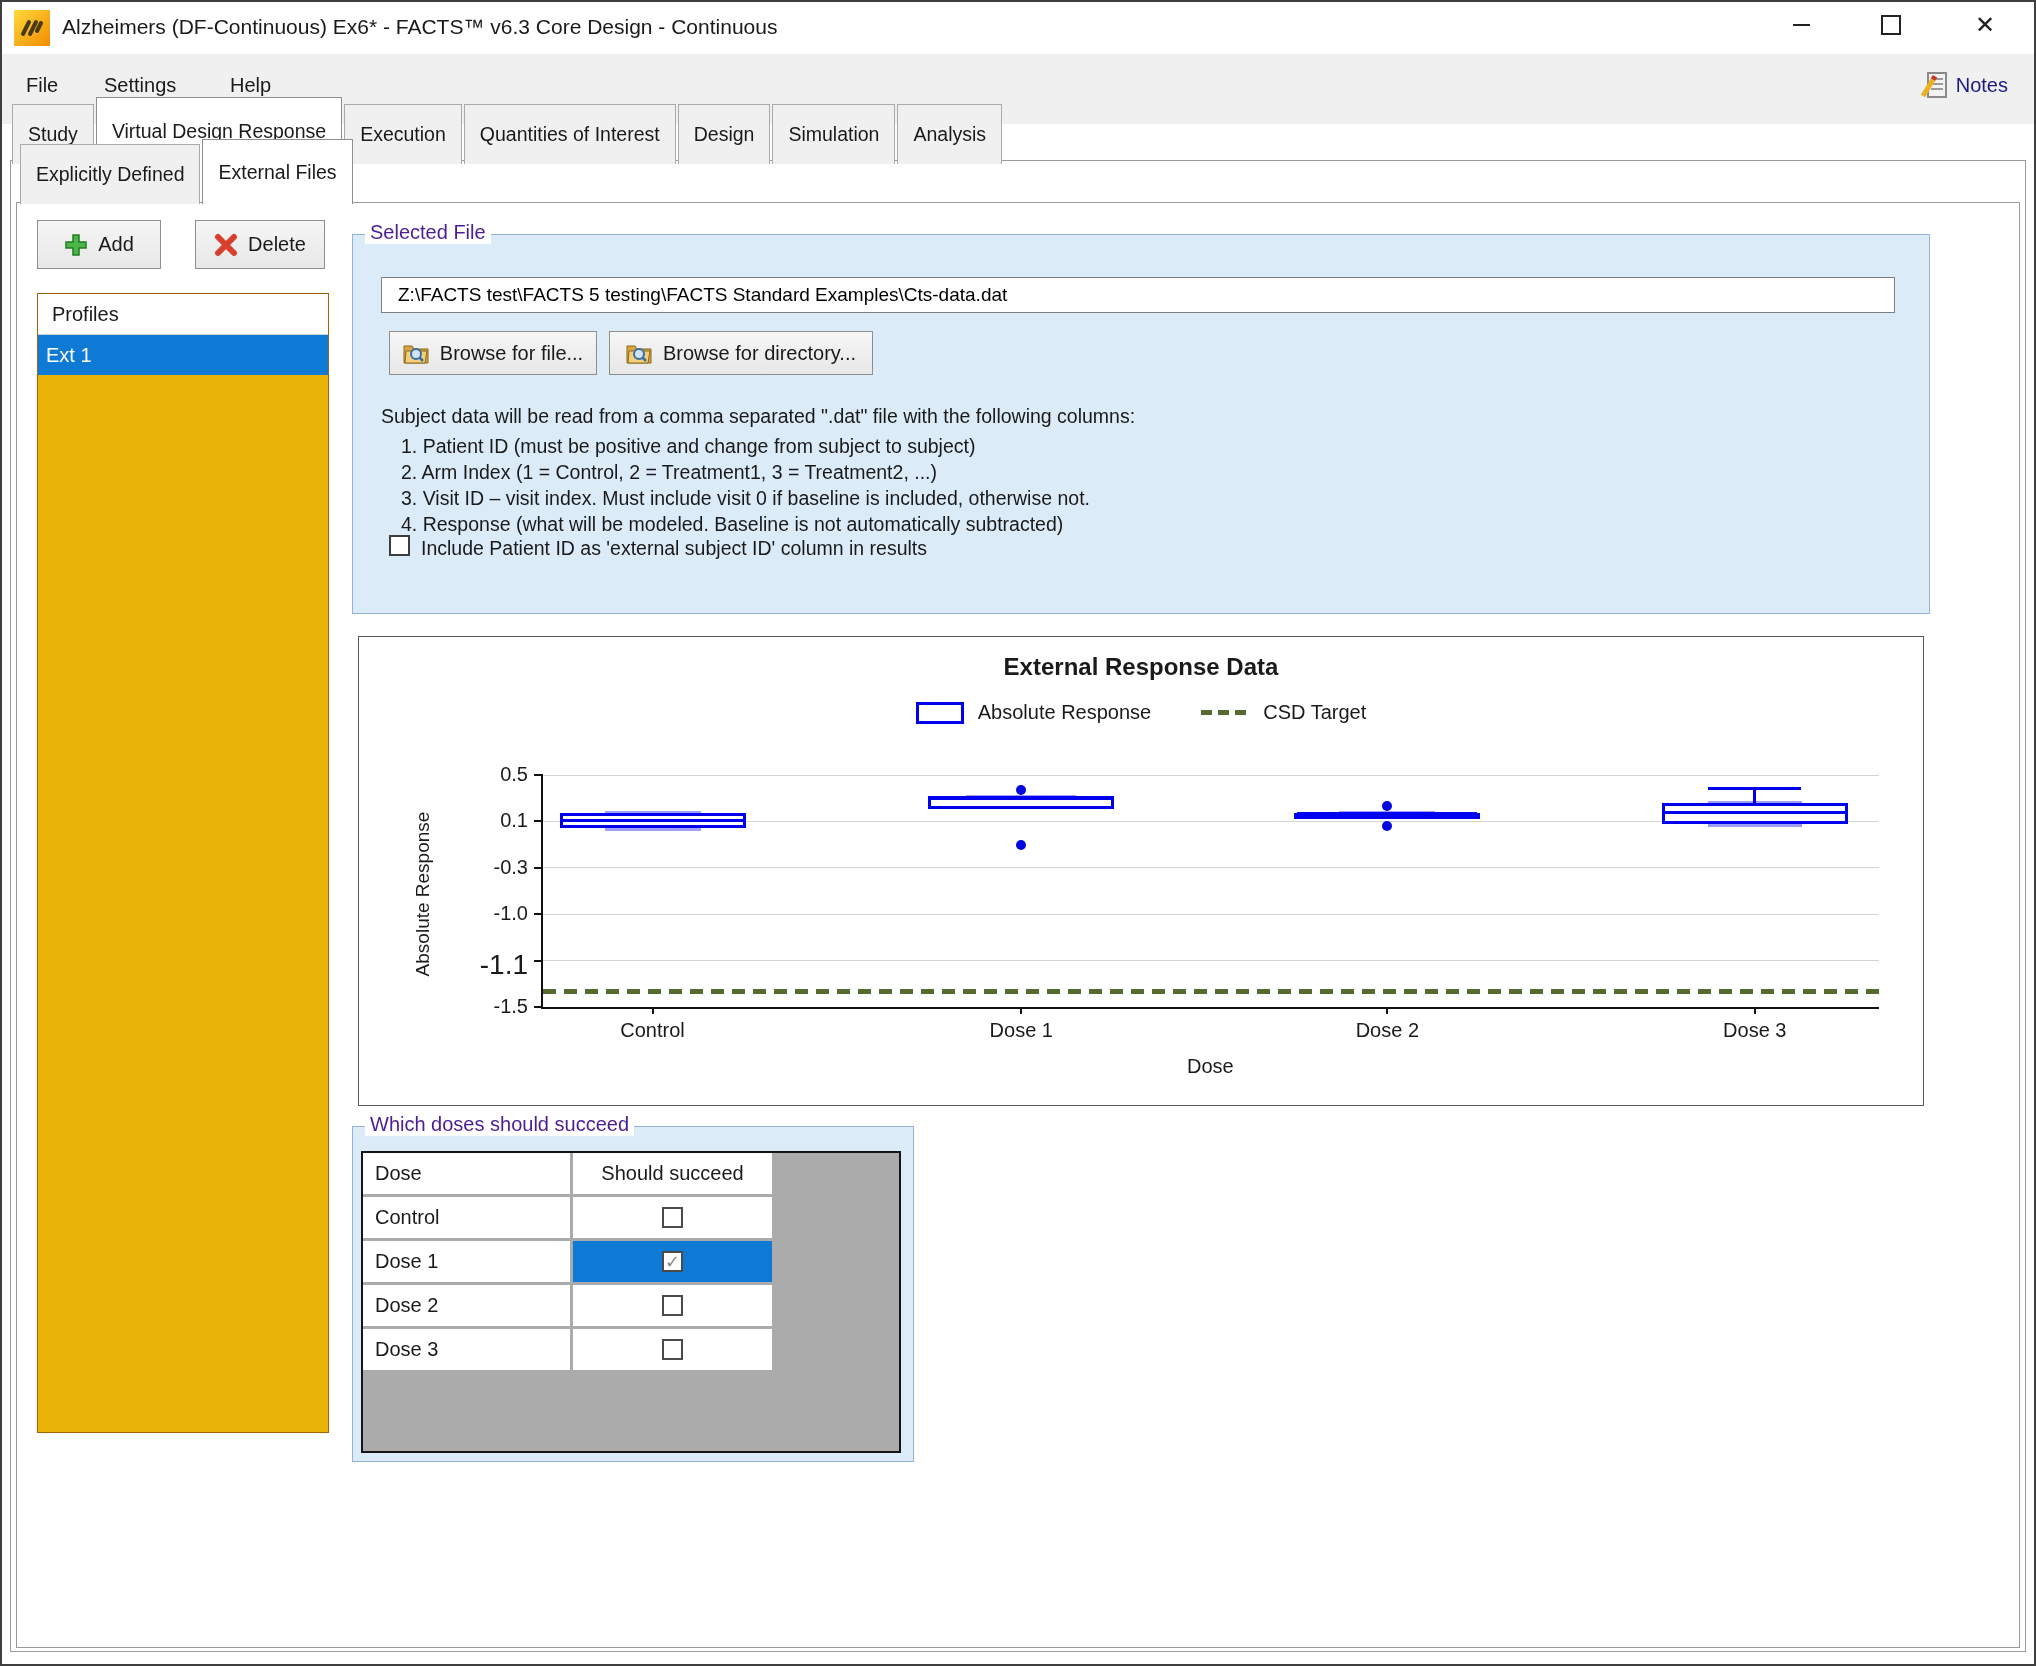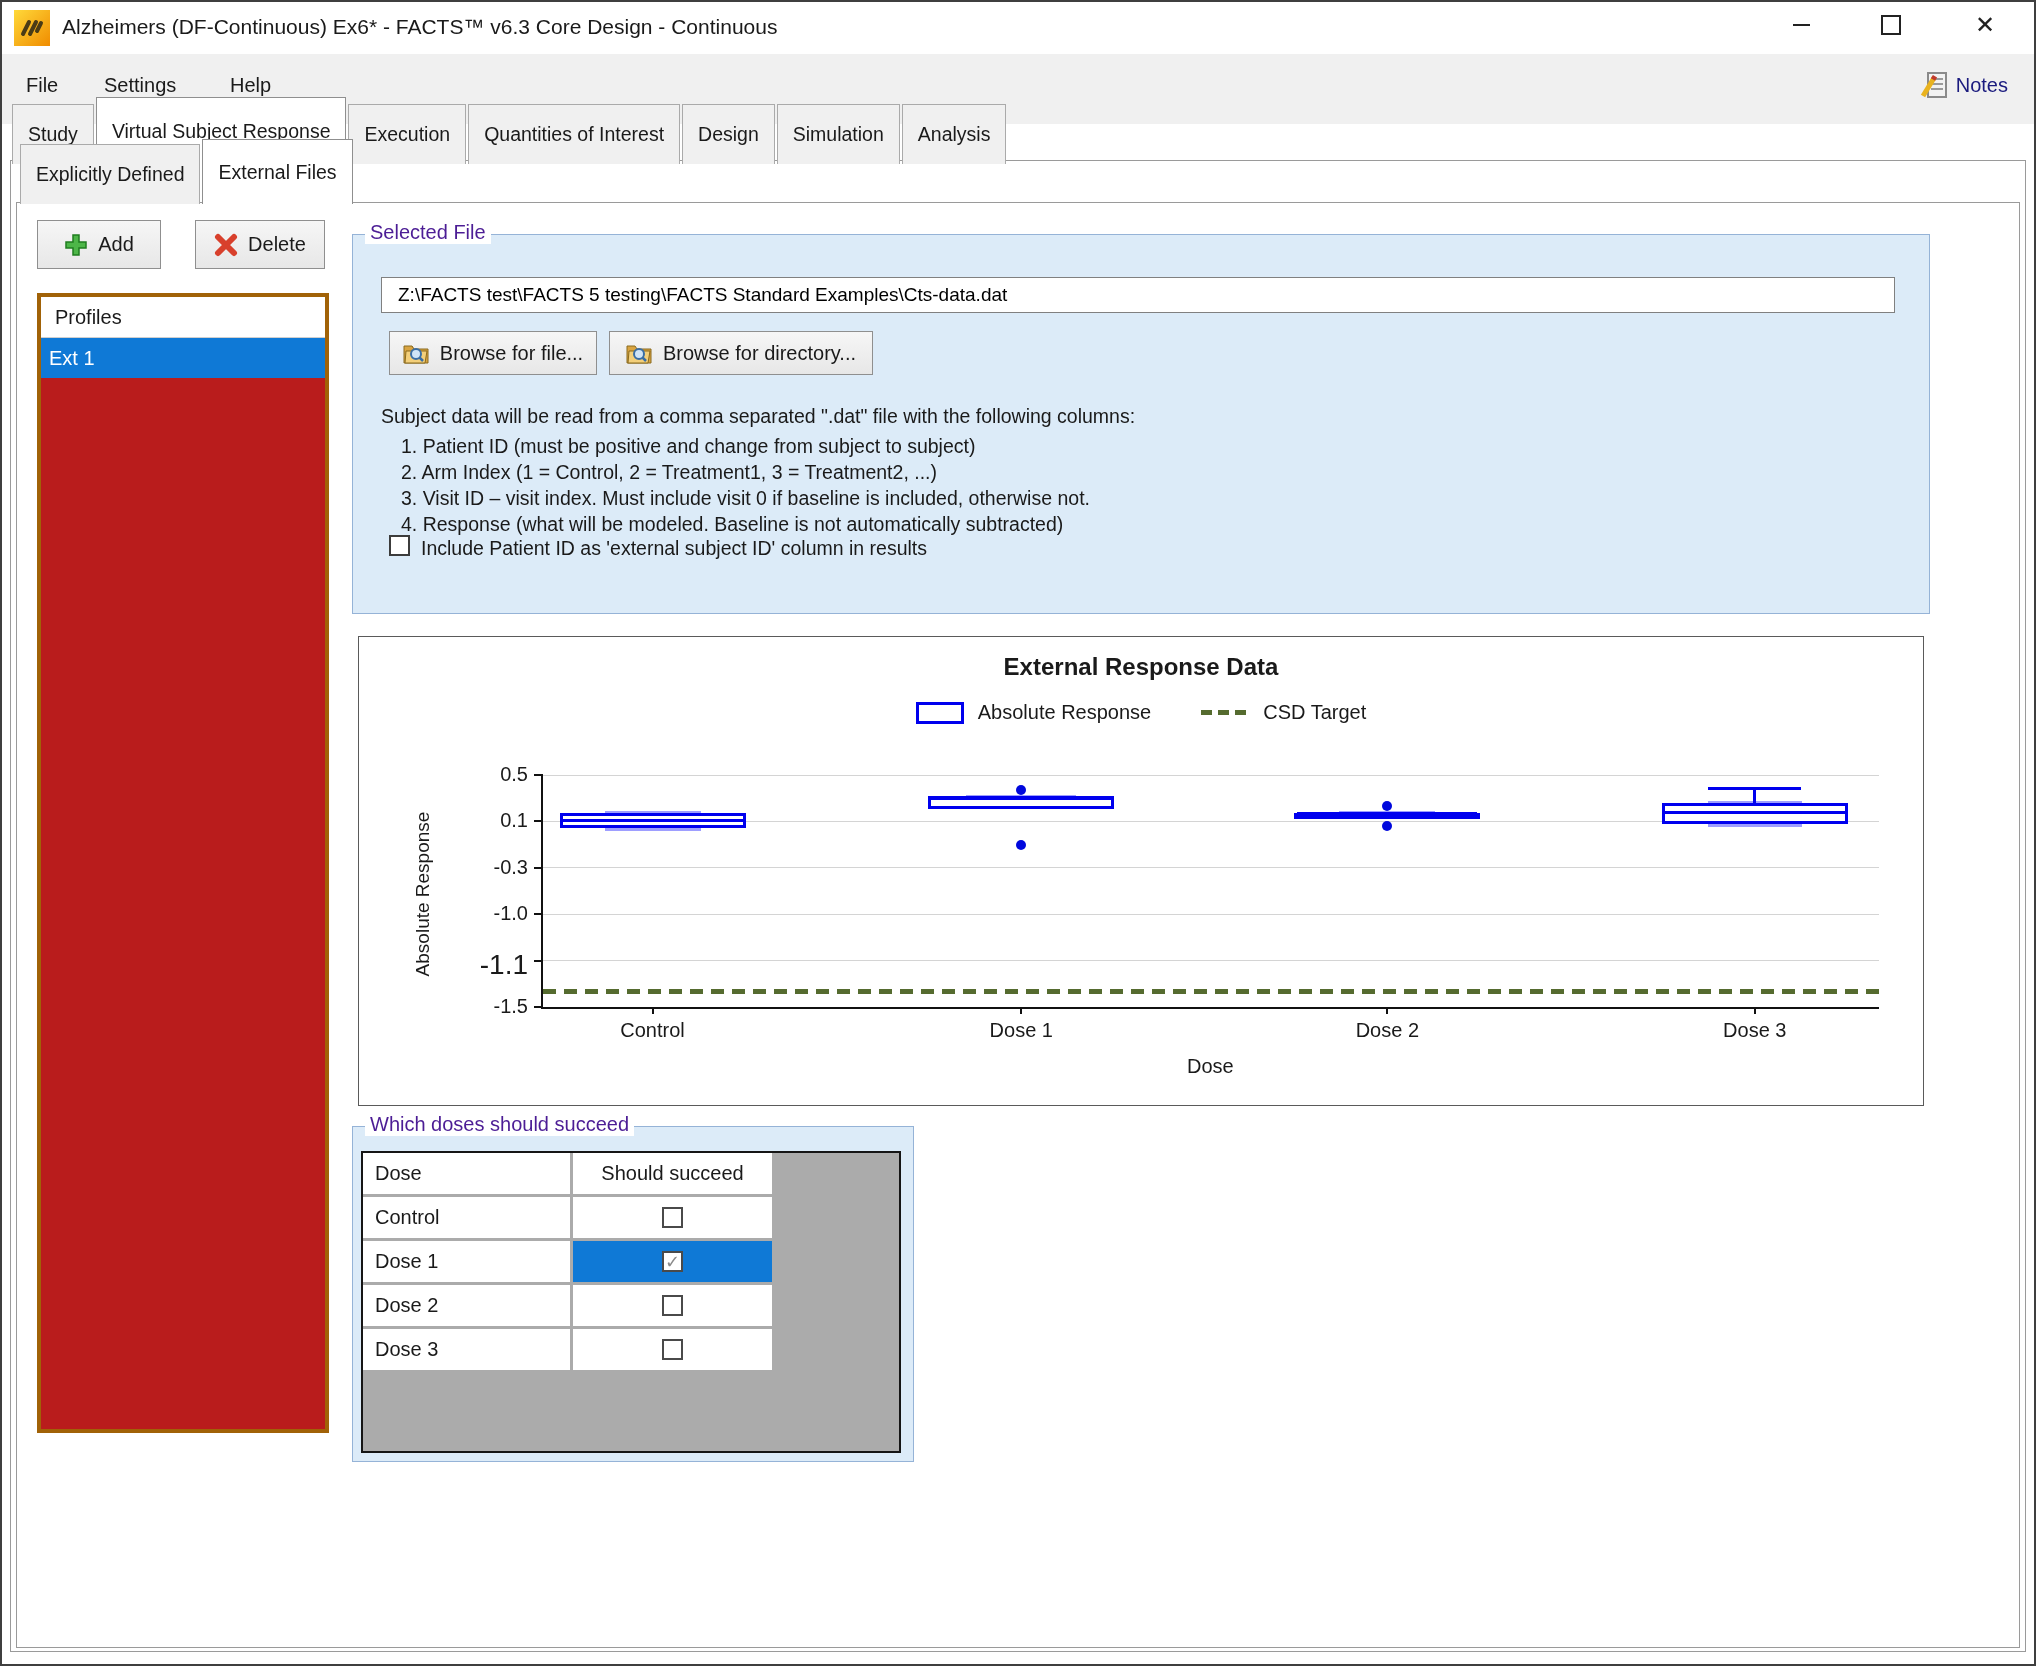--- a/index.html
+++ b/index.html
@@ -24,21 +24,21 @@
   .tab{height:37px;display:flex;align-items:center;padding:11px 15px;font-size:19.5px;
     background:#f0f0f0;border:1px solid #aaaaaa;border-bottom:none;margin-right:2px;white-space:nowrap;}
   .tab.active{background:#fff;height:44px;z-index:5;border-color:#8f8f8f;}
   .page1{position:absolute;left:8px;right:8px;top:158px;bottom:12px;border:1px solid #9a9a9a;background:#fff;}
   .page2{position:absolute;left:14px;right:14px;top:200px;bottom:16px;border:1px solid #9a9a9a;background:#fff;}
   
   .btn{display:flex;align-items:center;justify-content:center;gap:10px;
     background:linear-gradient(#f6f6f6,#e7e7e7);border:1px solid #8f8f8f;font-size:20px;cursor:default;}
   
   .profiles{position:absolute;left:35px;top:291px;width:292px;height:1140px;
-    border:4px solid #a16207;background:#b91c1c;box-sizing:border-box;}
+    border:1px solid #a16207;background:#eab308;box-sizing:border-box;}
   .profiles-header{height:40px;background:#fff;border-bottom:1px solid #cfcfcf;
     font-size:20px;line-height:40px;padding-left:14px;}
   .profiles-item{height:40px;background:#0f79d6;color:#fff;font-size:20px;line-height:40px;padding-left:8px;}
   
   .groupbox{position:absolute;background:#dcebf8;border:1px solid #95b3d7;box-sizing:border-box;}
   .group-label{position:absolute;top:-14px;left:12px;background:#ffffff;padding:0 5px;
     color:#4c1d95;font-size:20px;white-space:nowrap;z-index:3;}
   .fileinput{position:absolute;background:#fff;border:1px solid #808080;font-size:19px;
     padding:0 16px;box-sizing:border-box;font-family:"Liberation Sans", sans-serif;}
   .desc{font-size:19.5px;line-height:26px;white-space:nowrap;}
@@ -108,21 +108,21 @@
         <line x1="11" y1="19" x2="23" y2="19" stroke="#9a9a9a" stroke-width="2"></line>
         <line x1="3" y1="26" x2="14" y2="8" stroke="#e9b320" stroke-width="5"></line>
         <line x1="13" y1="9.5" x2="15" y2="6.2" stroke="#c0392b" stroke-width="5"></line>
       </svg>
       <span>Notes</span>
     </div>
   </div>
 
   <div class="tabrow" style="left:10px;top:118px;height:44px;z-index:4;">
     <div class="tab">Study</div>
-    <div class="tab active">Virtual Subject Response</div>
+    <div class="tab active">Virtual Design Response</div>
     <div class="tab">Execution</div>
     <div class="tab">Quantities of Interest</div>
     <div class="tab">Design</div>
     <div class="tab">Simulation</div>
     <div class="tab">Analysis</div>
   </div>
   <div class="page1"></div>
 
   <div class="tabrow" style="left:18px;top:160px;height:42px;z-index:4;">
     <div class="tab">Explicitly Defined</div>

